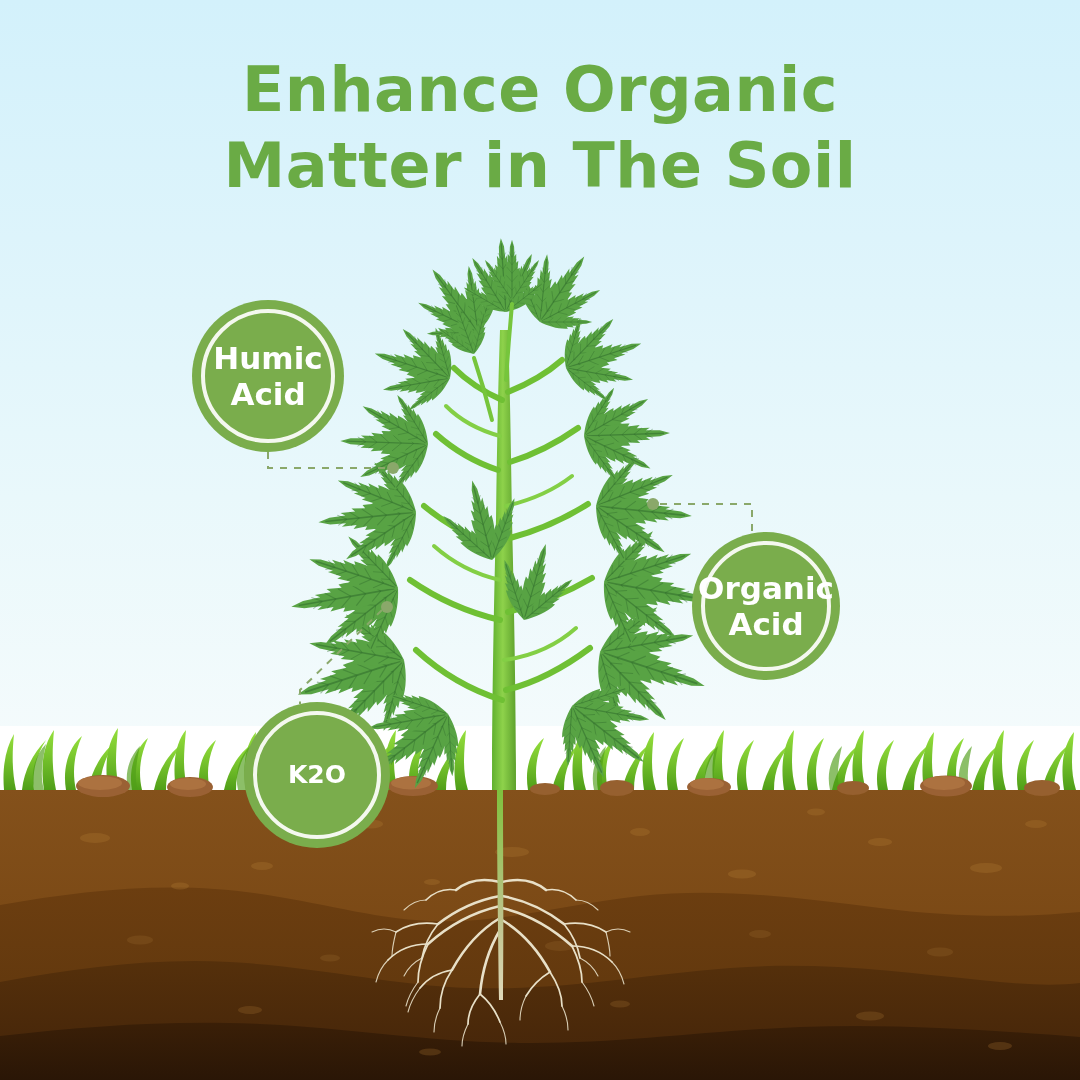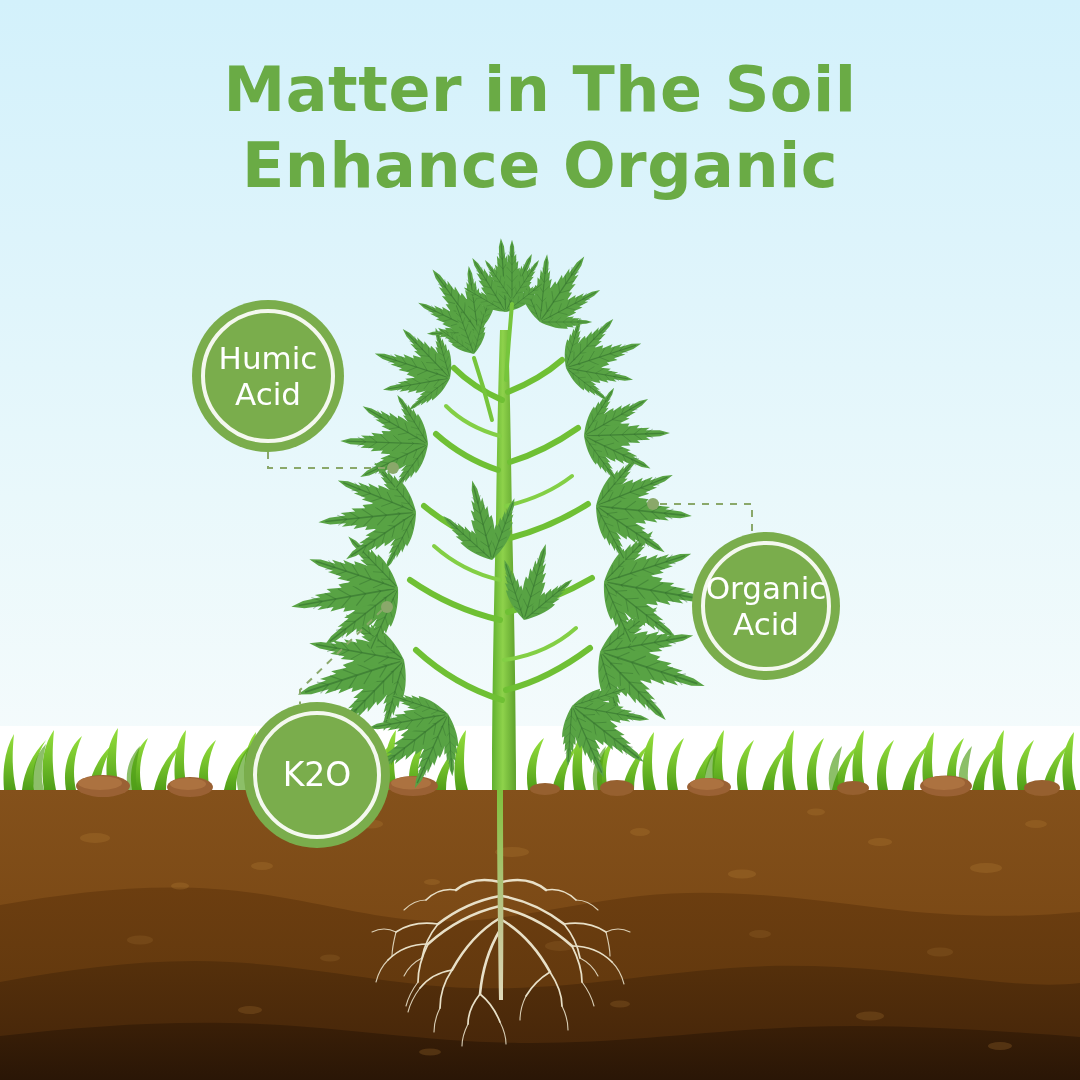--- a/index.html
+++ b/index.html
@@ -67,37 +67,37 @@
     inset: 9px;
     border-radius: 50%;
     border: 4px solid #f4f8ef;
     box-sizing: border-box;
     pointer-events: none;
   }
   .badge .blabel {
     position: relative;
     color: #ffffff;
     font-size: 31px;
-    font-weight: 400;
+    font-weight: 700;
     line-height: 36px;
     text-align: center;
     font-family: "DejaVu Sans", sans-serif;
     z-index: 2;
     padding: 0 22px;
   }
   #badge-humic {
     left: 192px; top: 300px; width: 152px; height: 152px;
   }
   #badge-fulvic {
     left: 692px; top: 532px; width: 148px; height: 148px;
   }
   #badge-k2o {
     left: 244px; top: 702px; width: 146px; height: 146px;
   }
-  #badge-k2o .blabel { font-size: 33px; }
+  #badge-k2o .blabel { font-size: 25px; }
 </style>
 </head>
 <body>
 
 <div id="canvas">
 
   <svg id="scene" viewBox="0 0 1080 1080">
     <defs>
       <linearGradient id="gSoil1" x1="0" y1="0" x2="0" y2="1">
         <stop offset="0%" stop-color="#84511b"></stop>
@@ -423,22 +423,22 @@
       <path d="M382,610 L300,690 L300,704"></path>
     </g>
     <g fill="#8aa86a">
       <circle cx="393" cy="468" r="6"></circle>
       <circle cx="653" cy="504" r="6"></circle>
       <circle cx="387" cy="607" r="6"></circle>
     </g>
   </svg>
 
   <div id="title-block">
+    <span class="tline">Enhance Organic</span>
     <span class="tline">Matter in The Soil</span>
-    <span class="tline">Enhance Organic</span>
   </div>
 
   <div class="badge" id="badge-humic">
     <span class="ring"></span>
     <span class="blabel"><span>Humic</span><br><span>Acid</span></span>
   </div>
 
   <div class="badge" id="badge-fulvic">
     <span class="ring"></span>
     <span class="blabel"><span>Organic</span><br><span>Acid</span></span>

